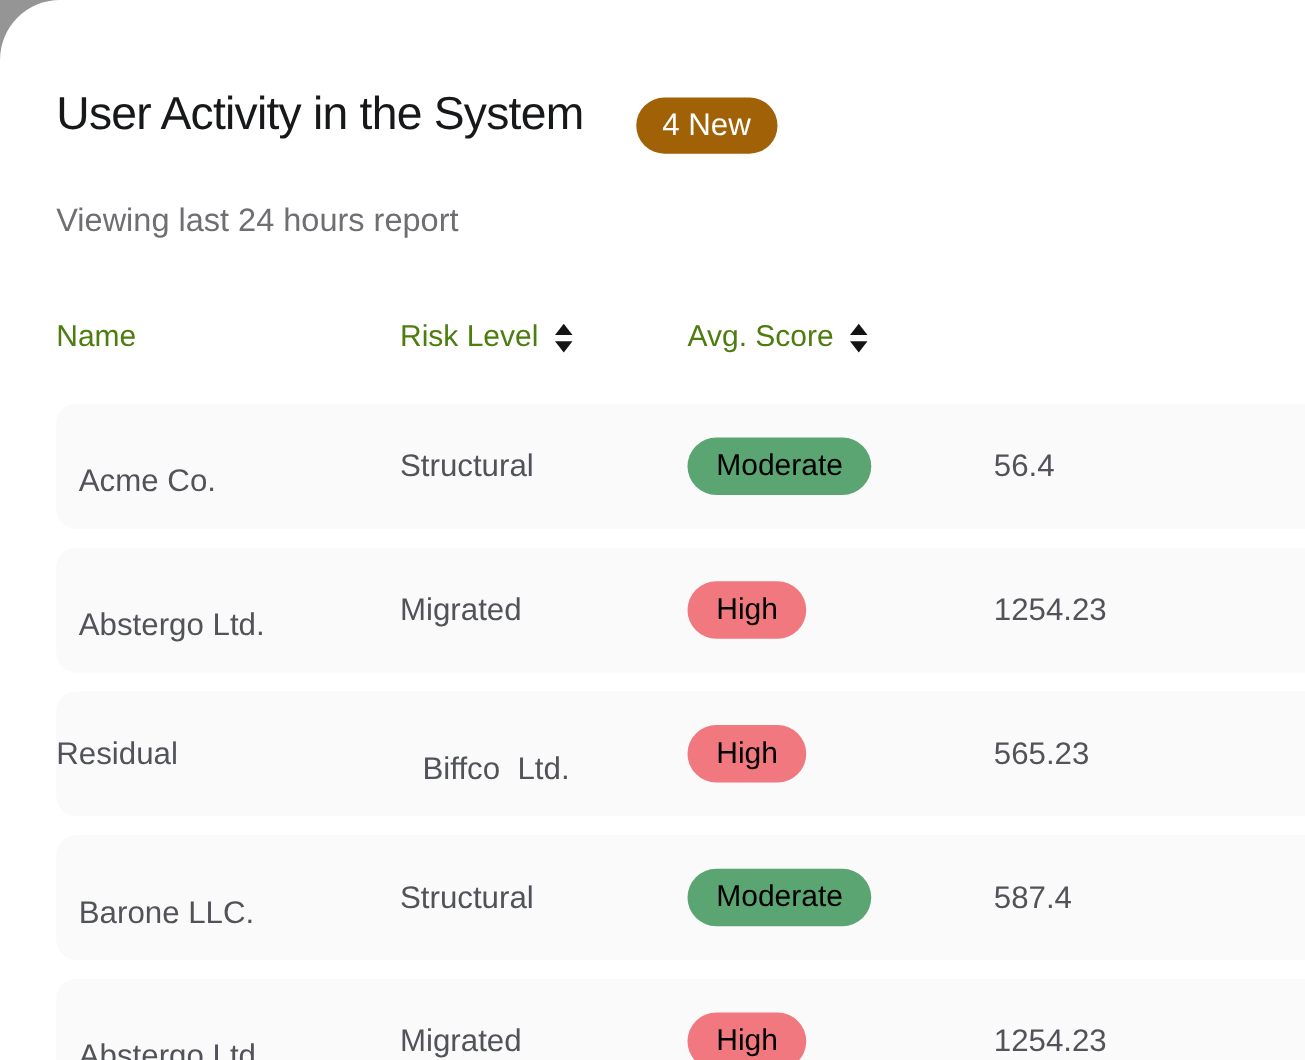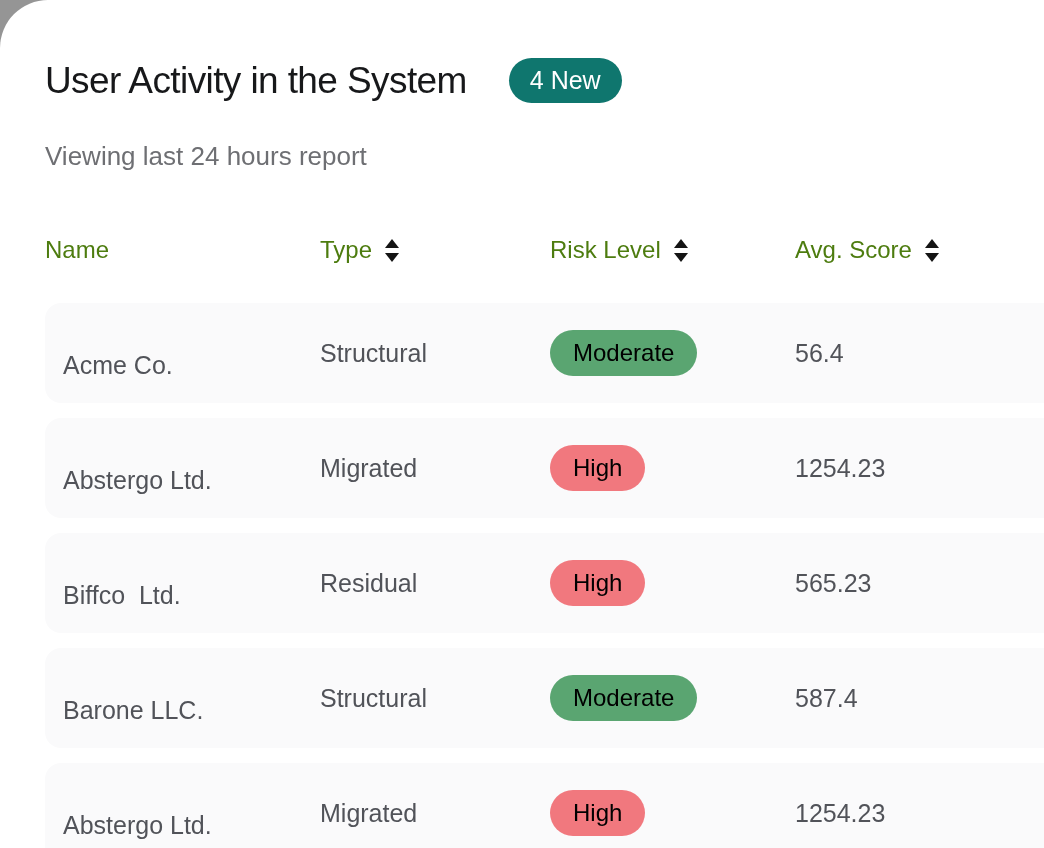--- a/index.html
+++ b/index.html
@@ -98,38 +98,31 @@
   }
 </style>
 </head>
 <body style="background: rgb(149, 149, 149);">
 
 <div class="card">
   <div class="content">
 
     <div class="title-row">
       <h1 class="page-title">User Activity in the System</h1>
-      <span class="new-badge" style="background: #0f766e;">4 New</span>
+      <span class="new-badge" style="background: #a16207; margin-top: 20px;">4 New</span>
     </div>
 
     <div class="subtitle">Viewing last 24 hours report</div>
 
     <div class="table-header grid-cols">
   <div class="th">
     <span class="th-label">Name</span>
 
   </div>
 
-  <div class="th">
-    <span class="th-label">Type</span>
-    <span class="sort-icon">
-      <span class="tri-up"></span>
-      <span class="tri-down"></span>
-    </span>
-  </div>
 
   <div class="th">
     <span class="th-label">Risk Level</span>
     <span class="sort-icon">
       <span class="tri-up"></span>
       <span class="tri-down"></span>
     </span>
   </div>
 
   <div class="th">
@@ -154,22 +147,22 @@
   <div class="table-row grid-cols" style="background: rgb(250, 250, 251);">
     <span class="cell cell-name">Abstergo Ltd.</span>
     <span class="cell">Migrated</span>
     <span>
       <span class="risk-badge" style="background: rgb(241, 120, 126);">High</span>
     </span>
     <span class="cell">1254.23</span>
   </div>
 
   <div class="table-row grid-cols" style="background: rgb(250, 250, 251);">
+    <span class="cell">Residual</span>
     <span class="cell cell-name">Biffco  Ltd.</span>
-    <span class="cell">Residual</span>
     <span>
       <span class="risk-badge" style="background: rgb(241, 120, 126);">High</span>
     </span>
     <span class="cell">565.23</span>
   </div>
 
   <div class="table-row grid-cols" style="background: rgb(250, 250, 251);">
     <span class="cell cell-name">Barone LLC.</span>
     <span class="cell">Structural</span>
     <span>

